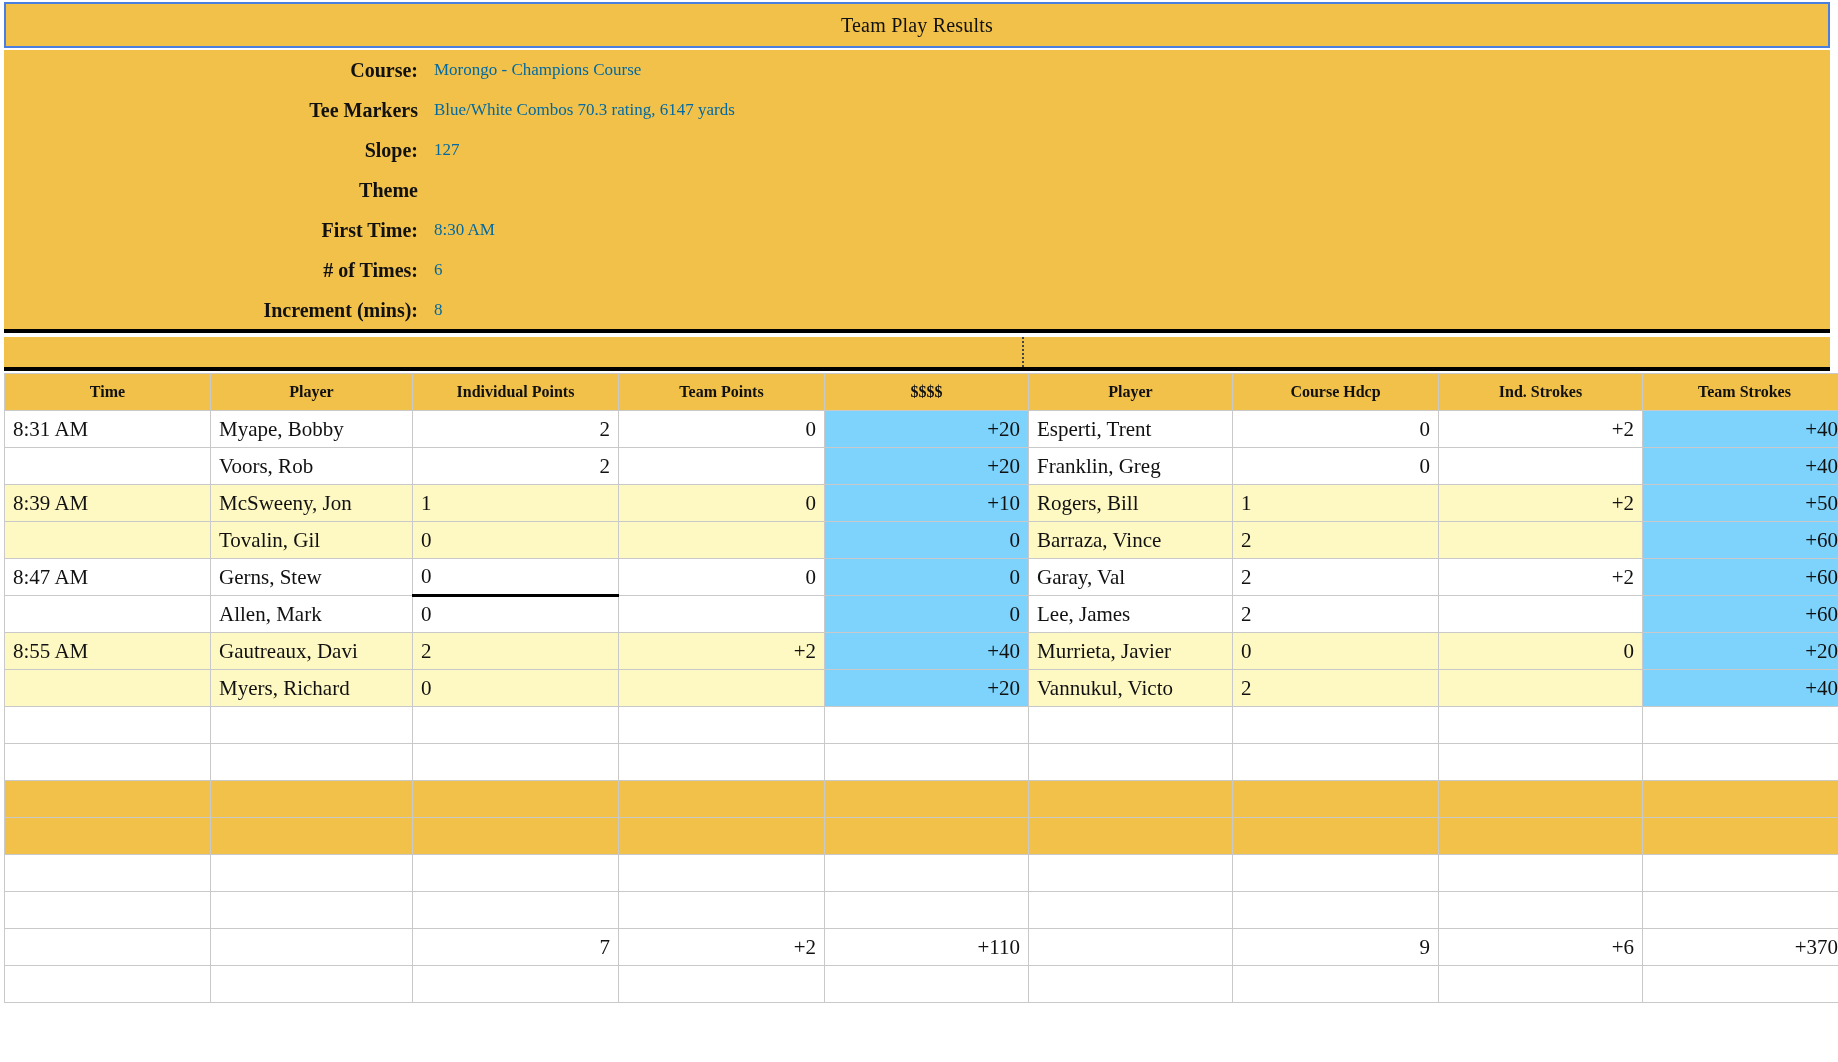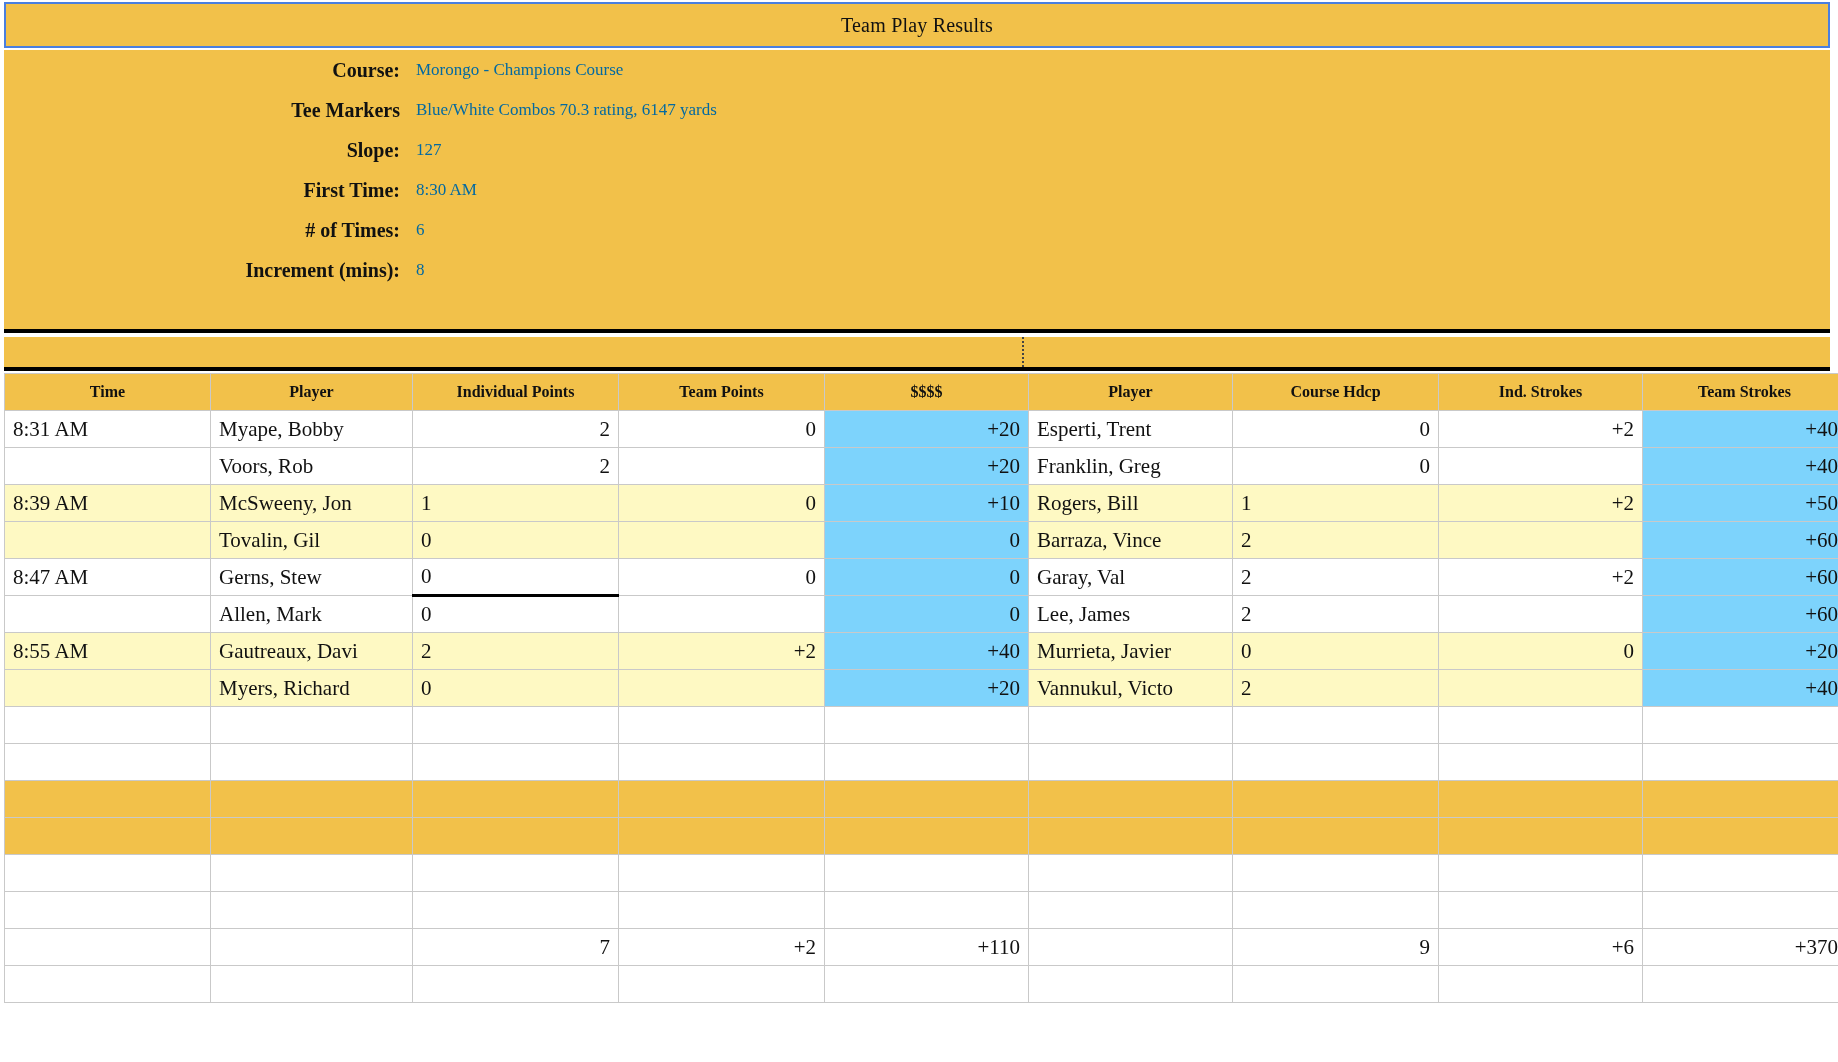--- a/index.html
+++ b/index.html
@@ -39,20 +39,21 @@
   
   .info-block {
     position: absolute;
     left: 4px;
     top: 50px;
     width: 1826px;
     height: 283px;
     background: #f2c14a;
     box-sizing: border-box;
     border-bottom: 4px solid #000;
+    padding-left: 18px;
   }
   .info-row {
     display: flex;
     height: 40px;
     align-items: center;
   }
   .info-label {
     width: 406px;
     text-align: right;
     padding-right: 10px;
@@ -156,20 +157,24 @@
       <div class="info-label">Course:</div>
       <div class="info-value">Morongo - Champions Course</div>
     </div>
     <div class="info-row">
       <div class="info-label">Tee Markers</div>
       <div class="info-value">Blue/White Combos 70.3 rating, 6147 yards</div>
     </div>
     <div class="info-row">
       <div class="info-label">Slope:</div>
       <div class="info-value">127</div>
+    </div>
+    <div class="info-row">
+      <div class="info-label">Theme</div>
+      <div class="info-value"></div>
     </div>
     <div class="info-row">
       <div class="info-label">First Time:</div>
       <div class="info-value">8:30 AM</div>
     </div>
     <div class="info-row">
       <div class="info-label"># of Times:</div>
       <div class="info-value">6</div>
     </div>
     <div class="info-row">

